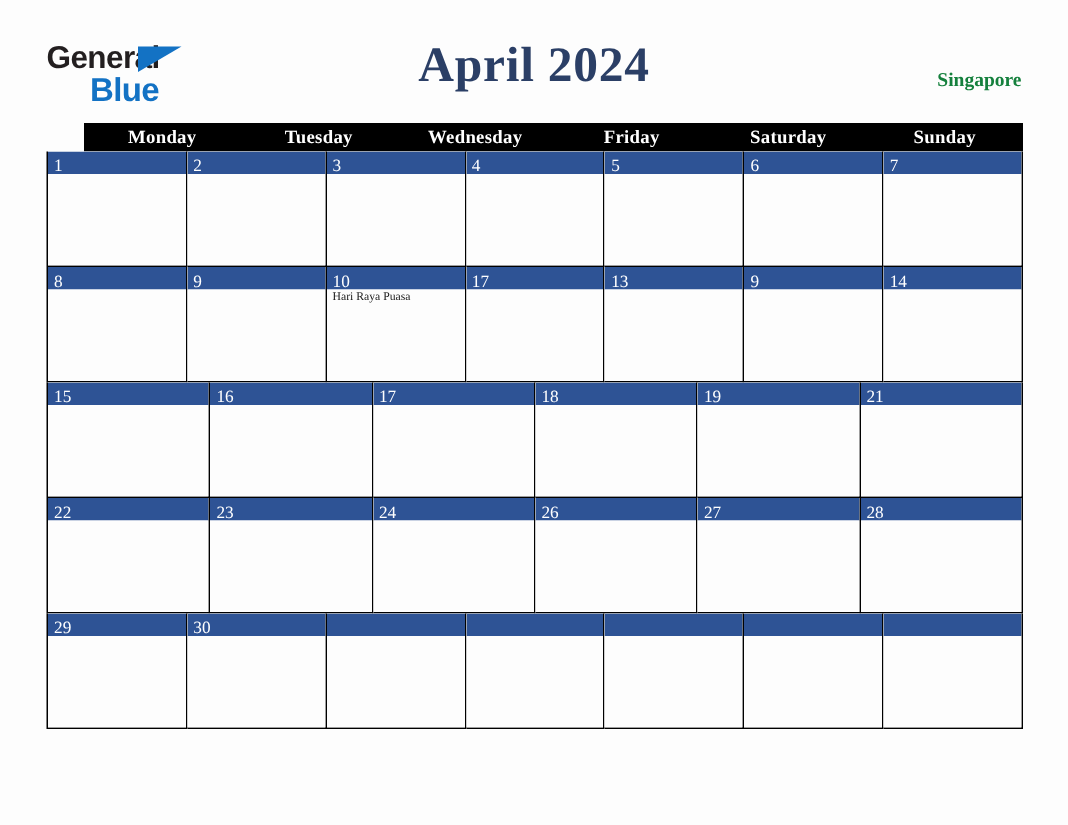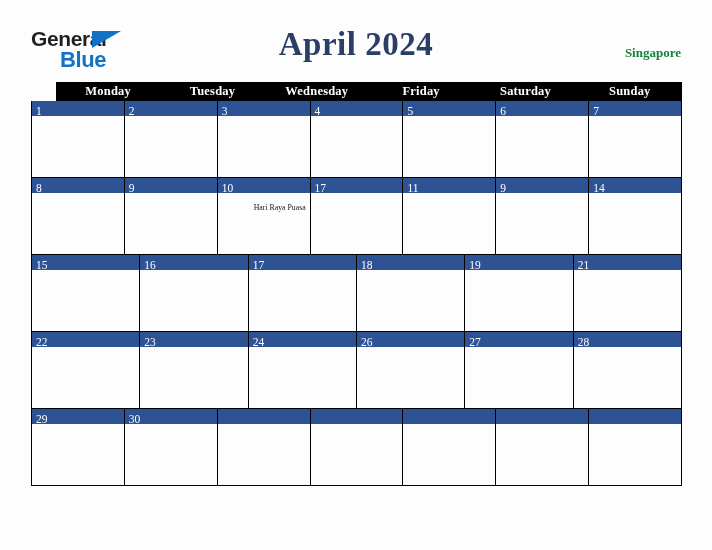--- a/index.html
+++ b/index.html
@@ -141,23 +141,22 @@
   }
   .day-num {
     color: #ffffff;
     font-family: "Liberation Serif", serif;
     font-size: 11.5px;
     line-height: 15px;
     display: inline-block;
   }
   .day-body {
     flex: 1 1 auto;
-    padding: 10px 3px 0 4px;
+    padding: 0 3px 0 4px;
     background: #fdfdfd;
-    margin-left: 32px;
   }
   .event {
     font-family: "Liberation Serif", serif;
     font-size: 7.8px;
     line-height: 10px;
     color: #1a1a1a;
     word-wrap: break-word;
   }
 </style>
 </head>
@@ -230,21 +229,21 @@
           <div class="day-num-bar"><span class="day-num">10</span></div>
           <div class="day-body">
             <div class="event">Hari Raya Puasa</div>
           </div>
         </div>
         <div class="day-cell">
           <div class="day-num-bar"><span class="day-num">17</span></div>
           <div class="day-body"></div>
         </div>
         <div class="day-cell">
-          <div class="day-num-bar"><span class="day-num">11</span></div>
+          <div class="day-num-bar"><span class="day-num">13</span></div>
           <div class="day-body"></div>
         </div>
         <div class="day-cell">
           <div class="day-num-bar"><span class="day-num">9</span></div>
           <div class="day-body"></div>
         </div>
         <div class="day-cell">
           <div class="day-num-bar"><span class="day-num">14</span></div>
           <div class="day-body"></div>
         </div>

